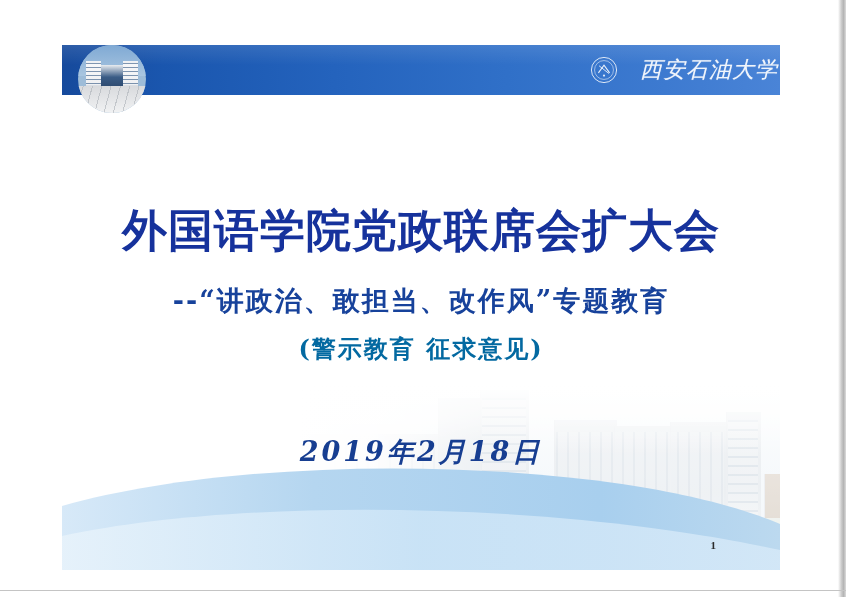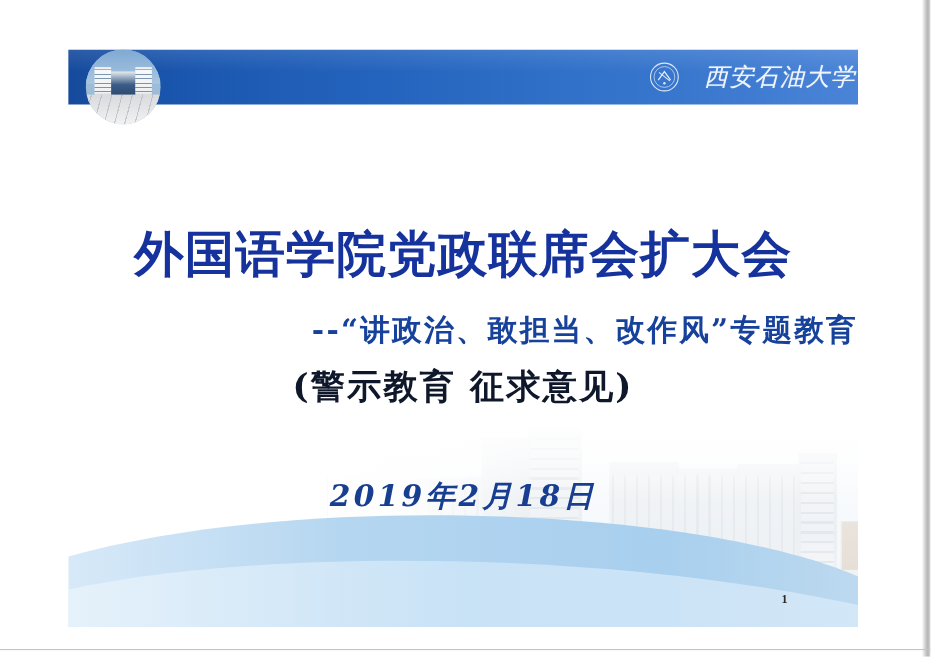--- a/index.html
+++ b/index.html
@@ -190,29 +190,28 @@
   #subtitle-1 {
     position: absolute;
     left: 0; right: 0; top: 242px;
     font-family: "DejaVu Serif", "Liberation Serif", serif;
     font-size: 27px;
     font-weight: bold;
     color: #17429b;
     letter-spacing: 2px;
     line-height: 1;
     white-space: nowrap;
-    text-align: right;
   }
   #subtitle-2 {
     position: absolute;
     left: 0; right: 0; top: 292px;
     font-family: "DejaVu Serif", "Liberation Serif", serif;
-    font-size: 31px;
-    font-weight: bold;
-    color: #0f172a;
+    font-size: 24px;
+    font-weight: bold;
+    color: #0369a1;
     letter-spacing: 2px;
     line-height: 1;
     white-space: nowrap;
   }
   #slide-date {
     position: absolute;
     left: 0; right: 0; top: 393px;
     font-family: "DejaVu Serif", "Liberation Serif", serif;
     font-size: 27px;
     font-weight: bold;

